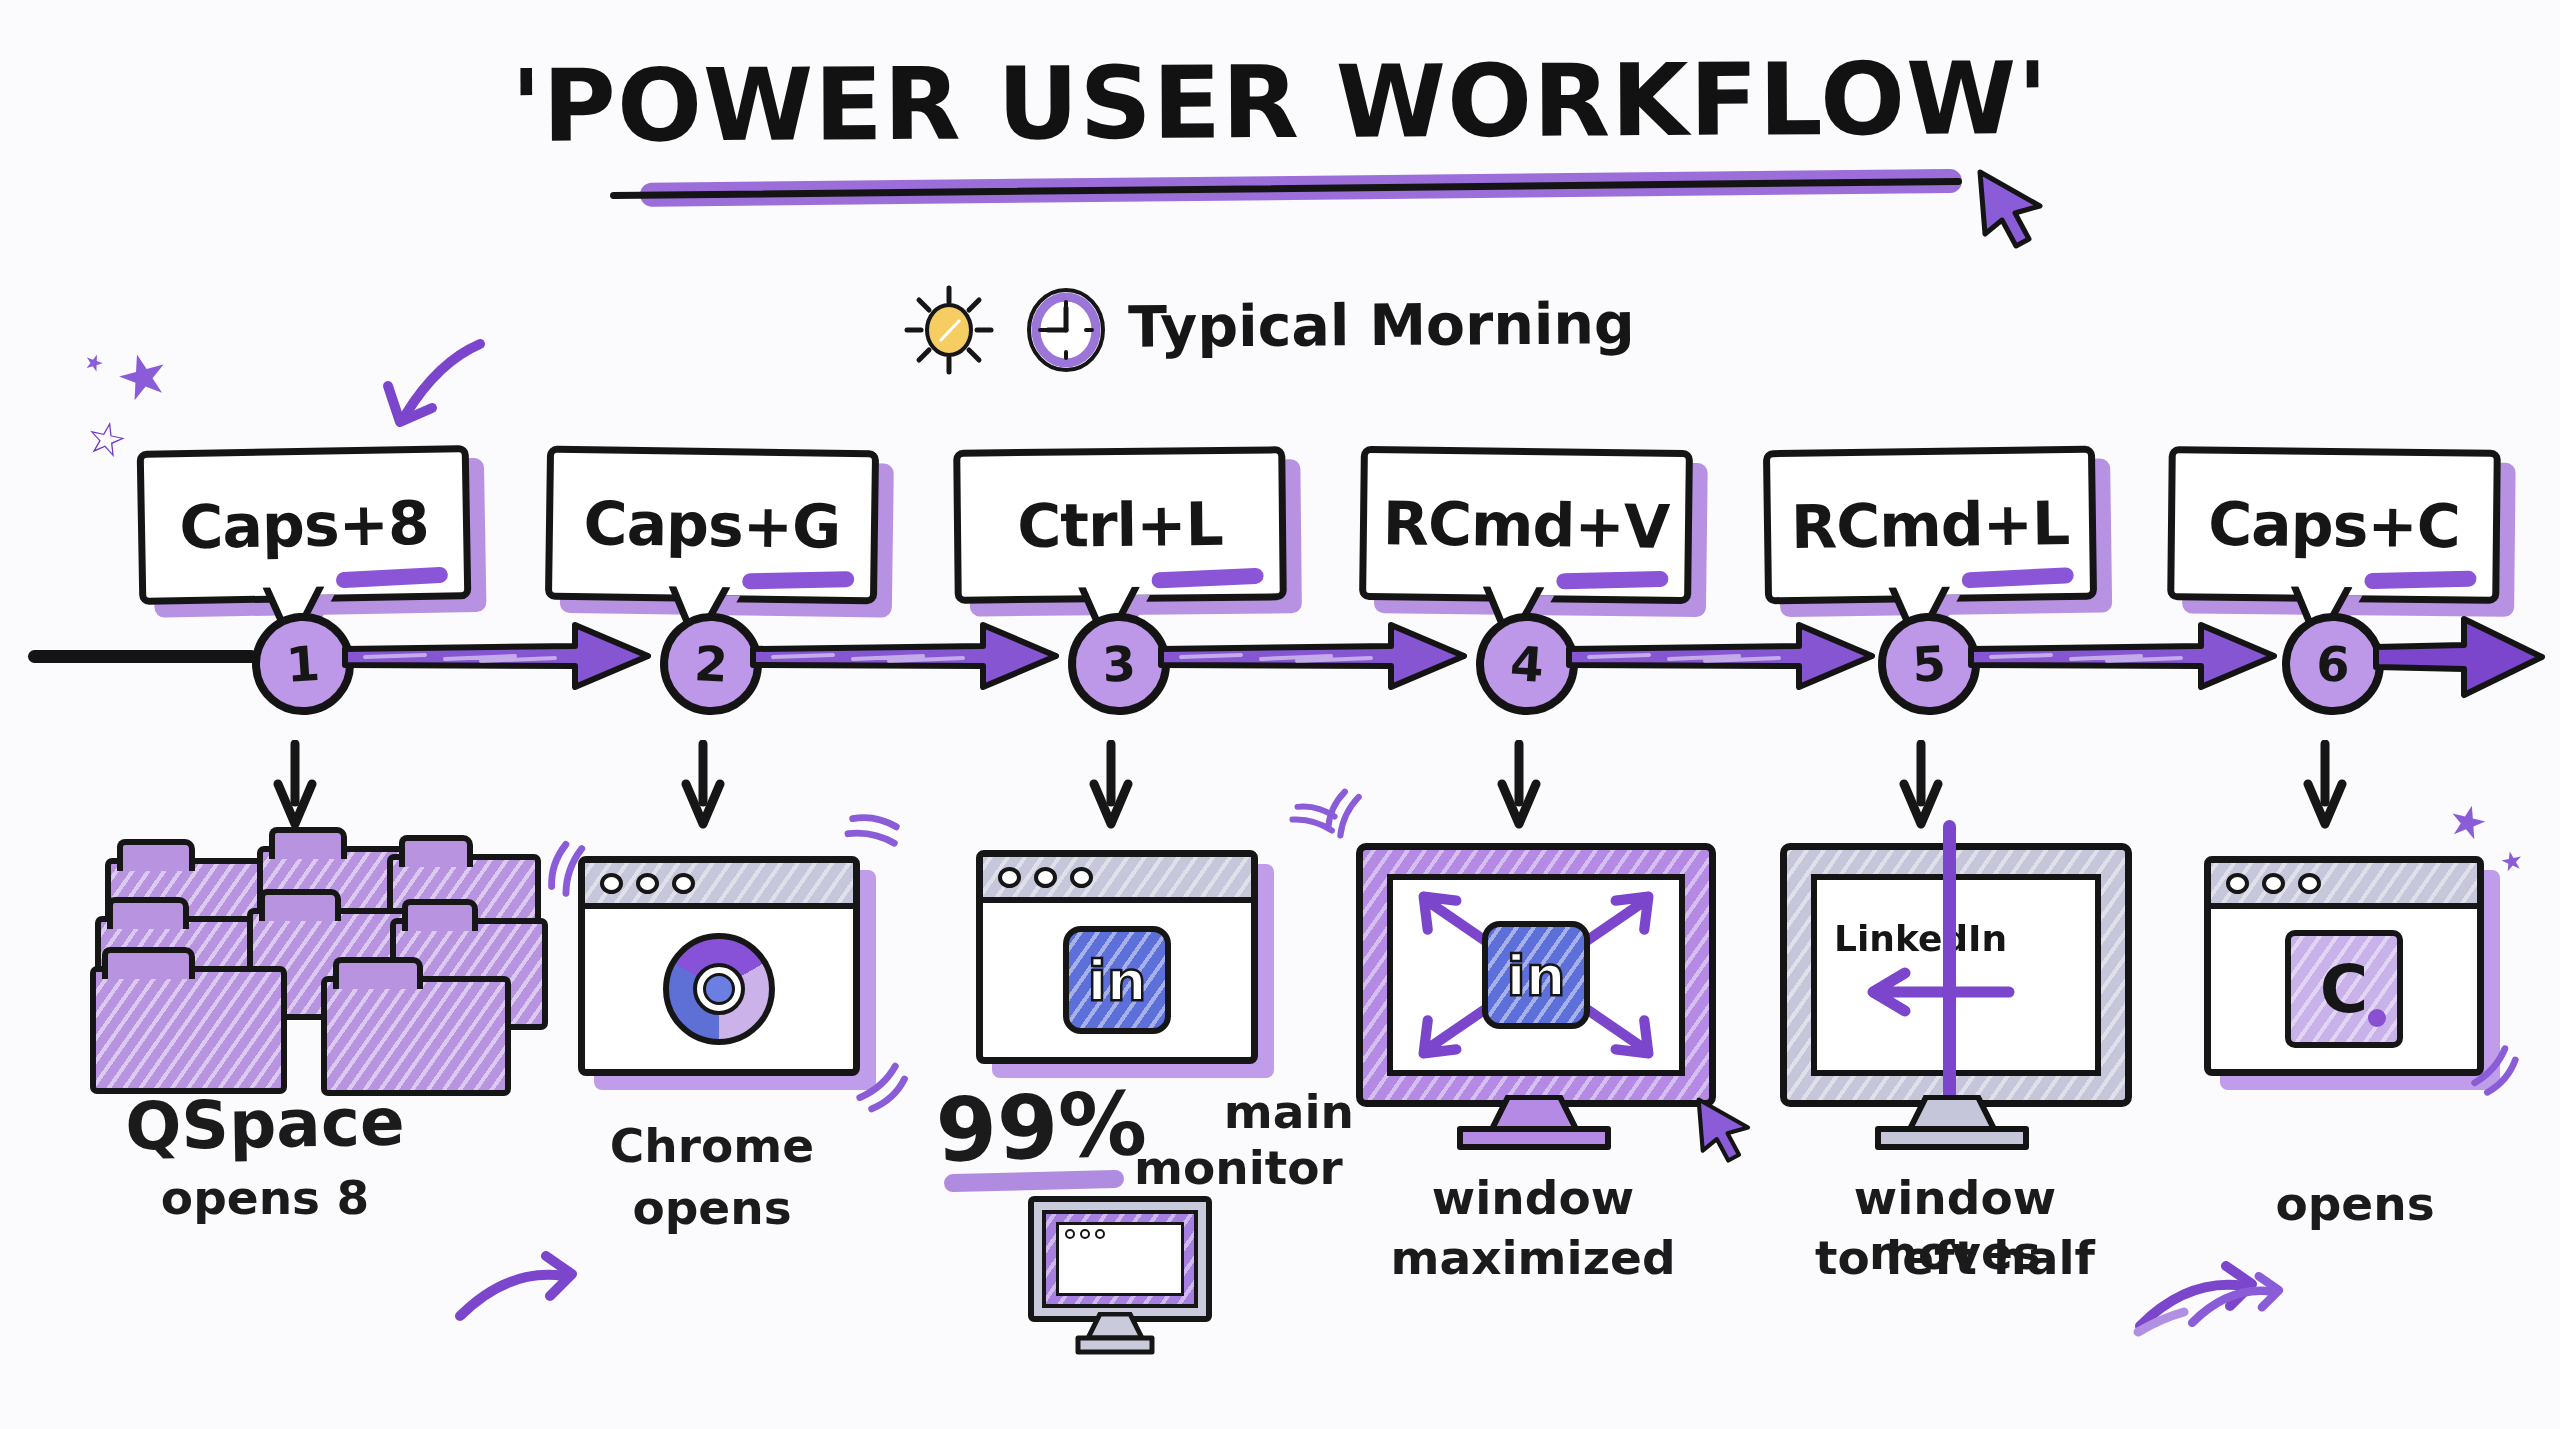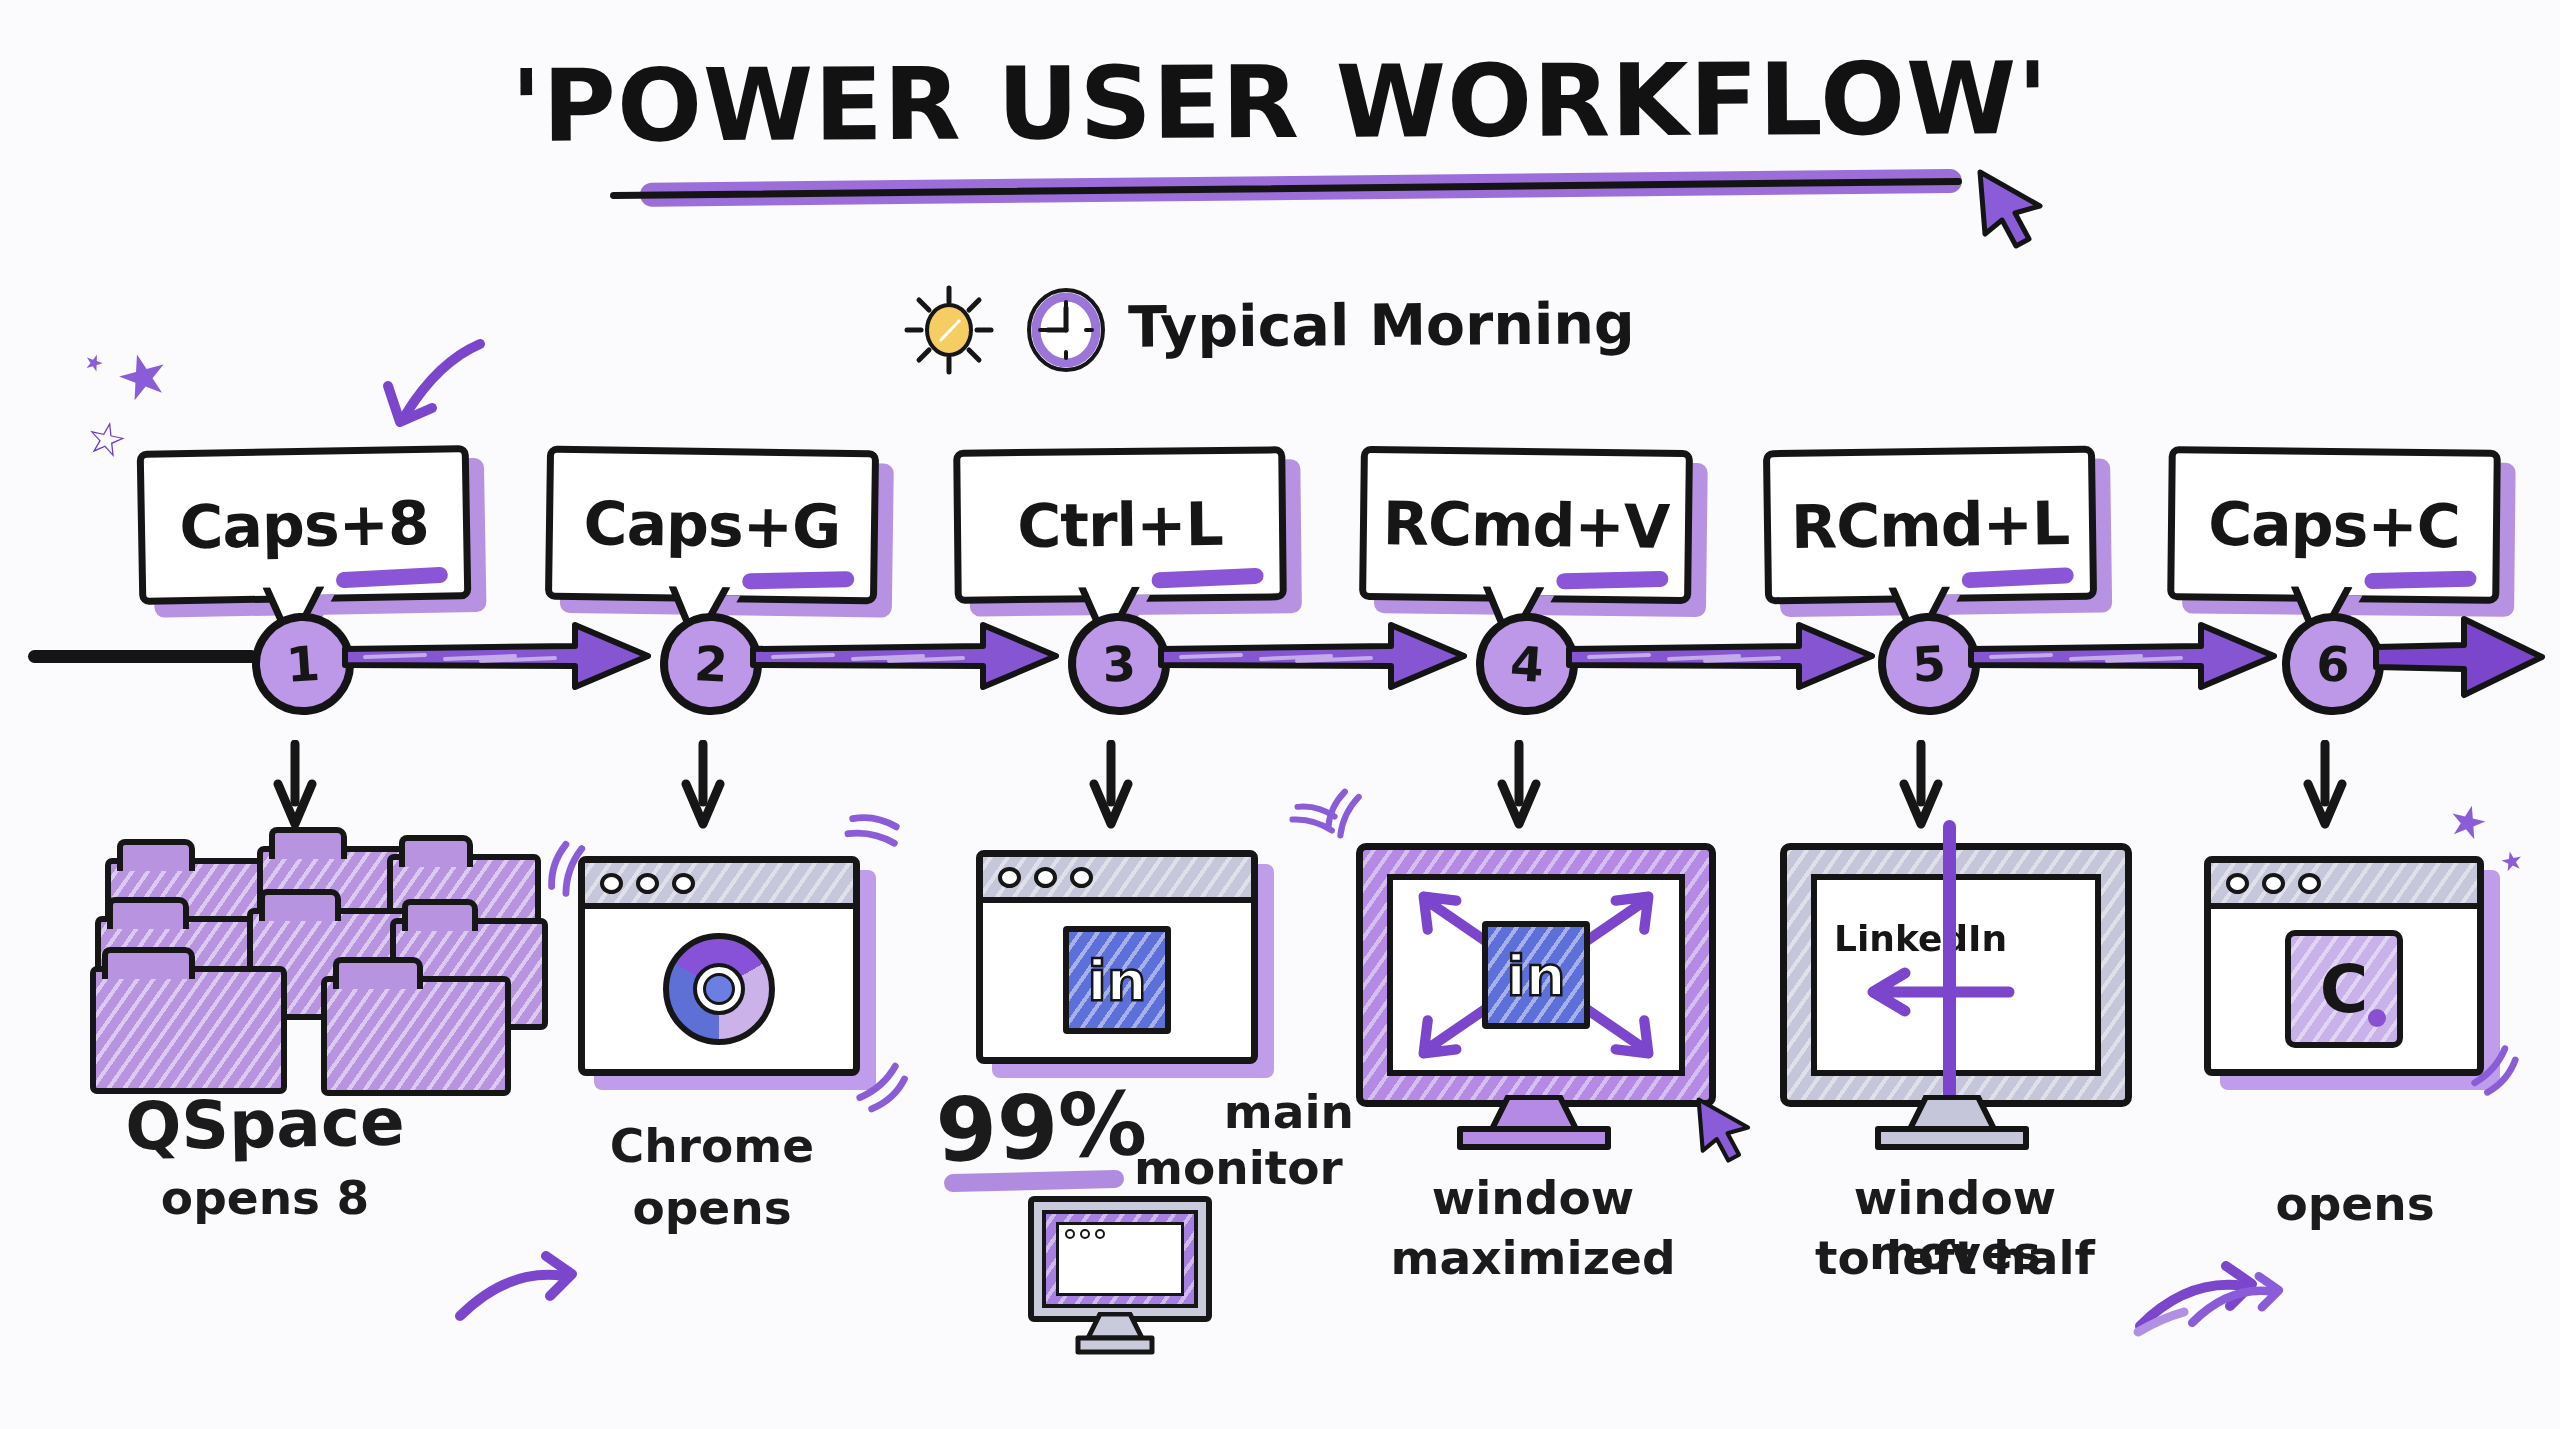--- a/index.html
+++ b/index.html
@@ -38,21 +38,21 @@
   .window{background:#fff;border:7px solid #161616;border-radius:8px;box-shadow:16px 14px 0 #bf9dea;}
   .titlebar{height:40px;background:#c7c7db;border-bottom:6px solid #161616;display:flex;gap:13px;
         align-items:center;padding-left:15px;border-radius:1px 1px 0 0;}
   .dot{width:15px;height:13px;border:4px solid #161616;border-radius:50%;background:#fff;}
   .wcontent{position:relative;display:flex;align-items:center;justify-content:center;
         height:calc(100% - 46px);}
   .hatch{background-image:repeating-linear-gradient(-55deg,rgba(255,255,255,0) 0 10px,
         rgba(255,255,255,.45) 10px 14px);}
 
   
-  .li-logo{width:96px;height:96px;background-color:#5d6fd8;border:6px solid #161616;border-radius:4px;
+  .li-logo{width:96px;height:96px;background-color:#5d6fd8;border:6px solid #161616;border-radius:18px;
         display:flex;align-items:center;justify-content:center;color:#fff;font-weight:800;
         font-size:56px;-webkit-text-stroke:2.5px #161616;}
   .chrome-logo{width:100px;height:100px;border-radius:50%;border:6px solid #161616;position:relative;
         background:conic-gradient(from 60deg,#cbb2e8 0 120deg,#5e6fd6 0 240deg,#8752d8 0 360deg);}
   .chrome-logo::before{content:"";position:absolute;left:50%;top:50%;width:44px;height:44px;
         transform:translate(-50%,-50%);background:#fff;border:4px solid #161616;border-radius:50%;}
   .chrome-logo::after{content:"";position:absolute;left:50%;top:50%;width:26px;height:26px;
         transform:translate(-50%,-50%);background:#6b7ee2;border:3px solid #161616;border-radius:50%;}
   .claude-logo{width:106px;height:106px;background-color:#c9b2ea;border:6px solid #161616;
         border-radius:10px;display:flex;align-items:center;justify-content:center;position:relative;

